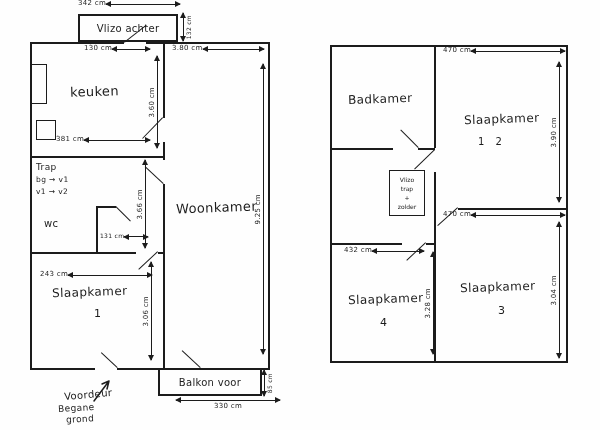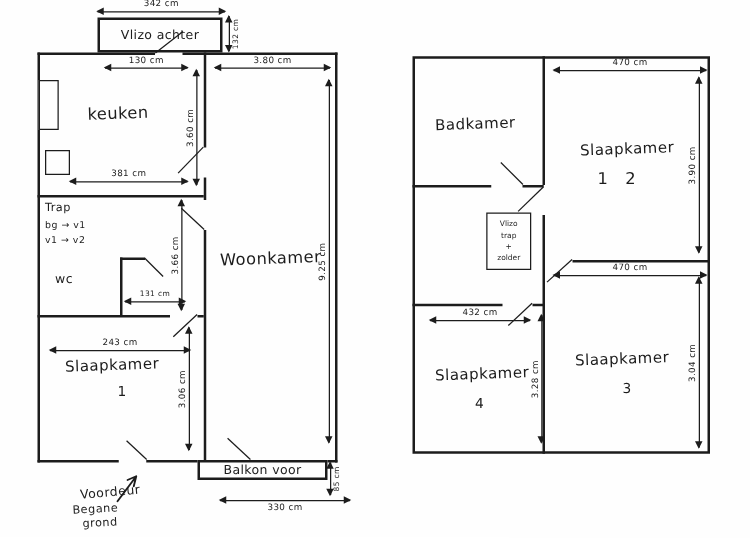--- a/index.html
+++ b/index.html
@@ -7,21 +7,21 @@
           font-family:"DejaVu Sans",sans-serif;color:#1c1c1c;overflow:hidden;}
   .plan{position:absolute;inset:0;}
   .wall{position:absolute;background:#1c1c1c;}
   .box{position:absolute;border:2px solid #1c1c1c;box-sizing:border-box;
        display:flex;align-items:center;justify-content:center;background:#fefefe;}
   .blabel{font-size:10px;letter-spacing:.3px;white-space:nowrap;}
   .diag{position:absolute;height:0;border-top:1.4px solid #1c1c1c;transform-origin:0 0;}
   .lab{position:absolute;white-space:nowrap;letter-spacing:.4px;}
   .fixture{position:absolute;border:1.5px solid #1c1c1c;box-sizing:border-box;background:#fefefe;}
   
-  .dimh{position:absolute;display:flex;flex-direction:column;align-items:center;}
+  .dimh{position:absolute;display:flex;flex-direction:row;align-items:center;}
   .dimh .dlbl{font-size:7px;line-height:1;margin-bottom:1.5px;white-space:nowrap;letter-spacing:.3px;}
   .dimh .dline{display:block;position:relative;width:100%;height:0;border-top:1.2px solid #1c1c1c;}
   .dimh .dline::before,.dimh .dline::after{content:"";position:absolute;top:-3.6px;width:0;height:0;
       border-top:3px solid transparent;border-bottom:3px solid transparent;}
   .dimh .dline::before{left:-1px;border-right:6px solid #1c1c1c;}
   .dimh .dline::after{right:-1px;border-left:6px solid #1c1c1c;}
   .dimh.below{flex-direction:column-reverse;}
   .dimh.below .dlbl{margin-bottom:0;margin-top:2px;}
   
   .dimv{position:absolute;display:flex;flex-direction:row;align-items:center;justify-content:flex-end;}
@@ -124,21 +124,21 @@
     </div>
     <div class="dimh" style="left:40px;top:271px;width:112px">
       <span class="dlbl">243 cm</span>
       <span class="dline"></span>
     </div>
     <div class="dimv" style="left:136px;top:262px;height:98px;width:16px">
       <span class="dlblv">3.06 cm</span>
       <span class="dlinev"></span>
     </div>
 
-    <div class="box" style="left:158px;top:368px;width:104px;height:16px">
+    <div class="box" style="left:158px;top:368px;width:104px;height:28px">
       <span class="blabel">Balkon voor</span>
     </div>
     <div class="dimh below" style="left:176px;top:400px;width:104px">
       <span class="dlbl">330 cm</span>
       <span class="dline"></span>
     </div>
     <div class="dimv lr" style="left:264px;top:370px;height:26px;width:14px">
       <span class="dlblv" style="font-size:6px">85 cm</span>
       <span class="dlinev"></span>
     </div>
@@ -172,21 +172,21 @@
       <div style="text-align:center;font-size:6px;line-height:1.5">
         <div>Vlizo</div>
         <div>trap</div>
         <div>+</div>
         <div>zolder</div>
       </div>
     </div>
 
     <div class="lab" style="left:348px;top:92px;font-size:12px;transform:rotate(-2deg)">Badkamer</div>
     <div class="lab" style="left:464px;top:112px;font-size:12px;transform:rotate(-2deg)">Slaapkamer</div>
-    <div class="lab" style="left:478px;top:136px;font-size:13px;white-space:pre">1   2</div>
+    <div class="lab" style="left:478px;top:136px;font-size:10px;white-space:pre">1   2</div>
     <div class="lab" style="left:460px;top:280px;font-size:12px;transform:rotate(-2deg)">Slaapkamer</div>
     <div class="lab" style="left:498px;top:304px;font-size:11px">3</div>
     <div class="lab" style="left:348px;top:292px;font-size:12px;transform:rotate(-2deg)">Slaapkamer</div>
     <div class="lab" style="left:380px;top:316px;font-size:11px">4</div>
 
     <div class="dimh" style="left:443px;top:47px;width:122px">
       <span class="dlbl">470 cm</span>
       <span class="dline"></span>
     </div>
     <div class="dimv" style="left:544px;top:62px;height:140px;width:16px">

